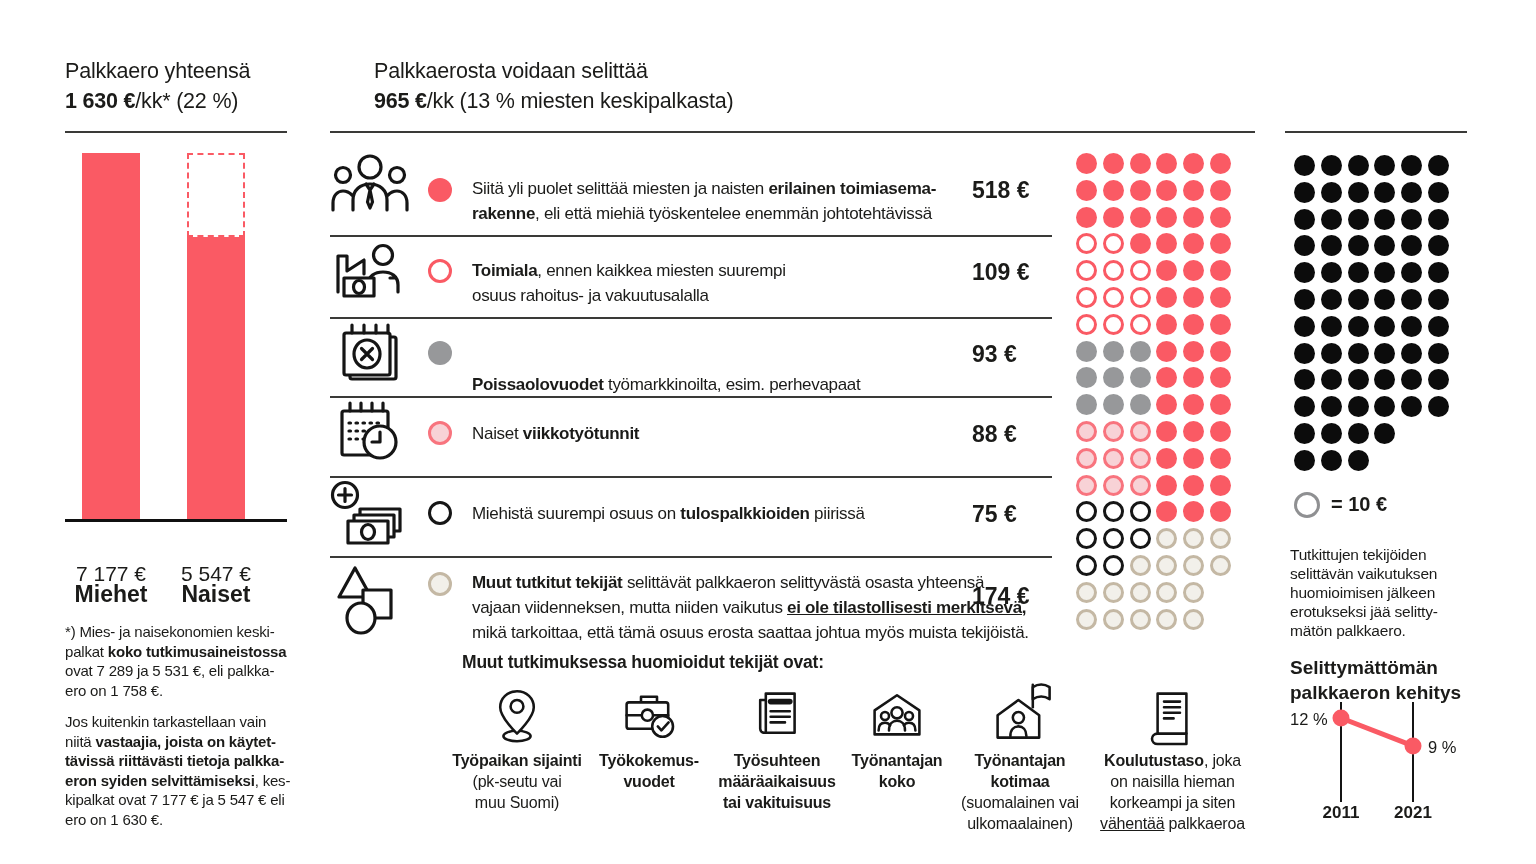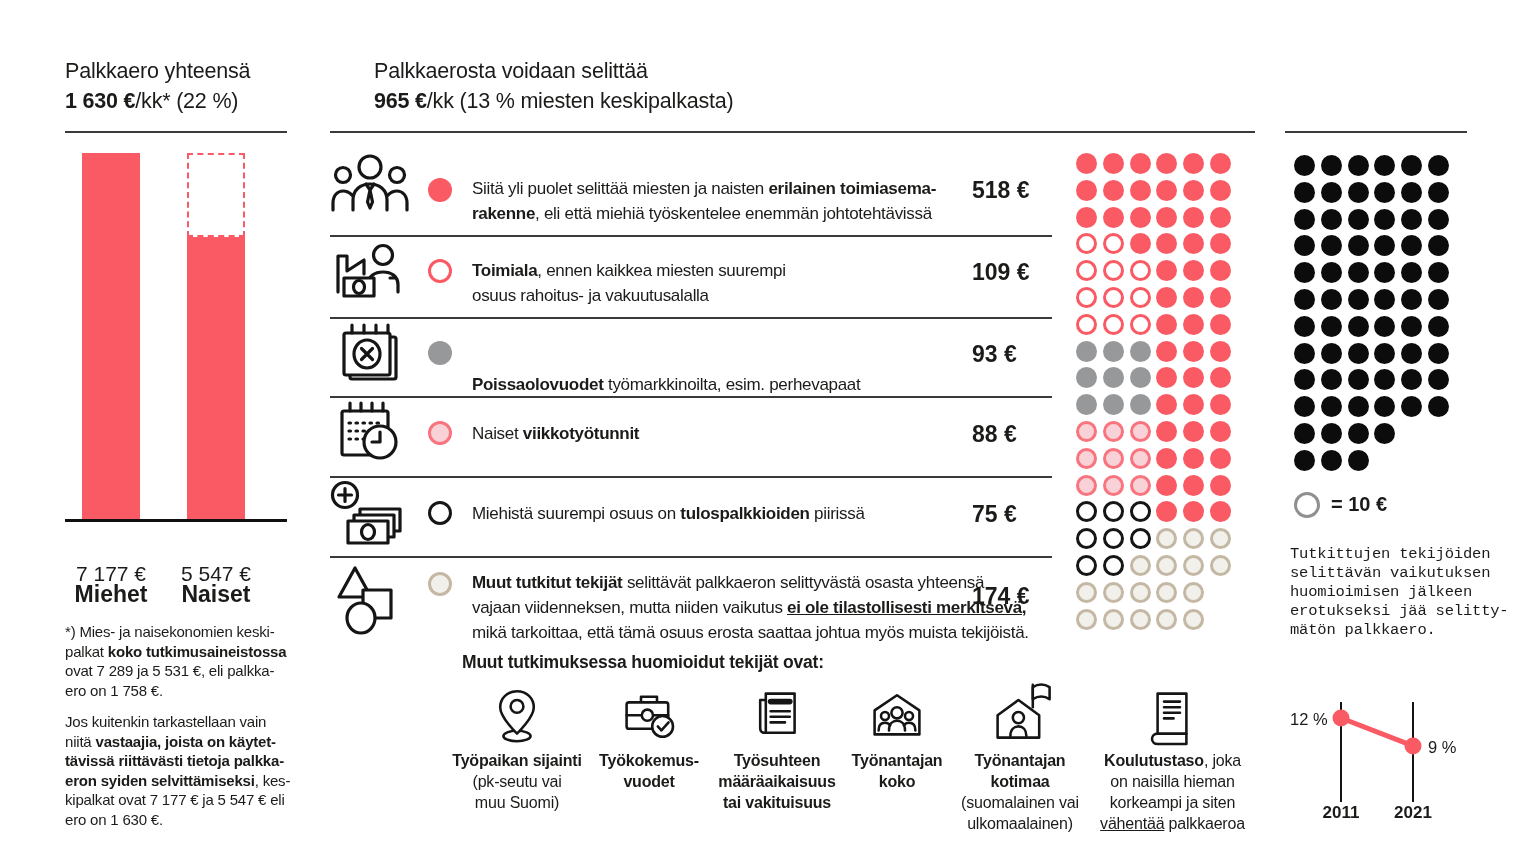--- a/index.html
+++ b/index.html
@@ -42,21 +42,21 @@
   .waffle{position:absolute;display:grid;grid-template-columns:repeat(6,21px);gap:5.8px;}
 
   
   .factor-label{position:absolute;text-align:center;font-size:16px;line-height:21px;letter-spacing:-0.2px;}
   .factor-icon{position:absolute;width:64px;height:64px;}
   .factor-icon svg{width:64px;height:64px;}
 
   
   #legend-circle{position:absolute;width:26px;height:26px;border-radius:50%;border:3px solid #8f9092;box-sizing:border-box;background:#fff;}
   #legend-text{position:absolute;font-weight:700;font-size:20px;}
-  #right-paragraph{position:absolute;left:1290px;top:545px;width:220px;font-size:15.5px;line-height:19px;letter-spacing:-0.2px;font-family:Liberation Mono, monospace;}
+  #right-paragraph{position:absolute;left:1290px;top:545px;width:220px;font-size:15.5px;line-height:19px;letter-spacing:-0.2px;}
   #trend-title{position:absolute;left:1290px;top:655px;font-weight:700;font-size:19px;line-height:25px;}
   #trend{position:absolute;left:1288px;top:700px;width:210px;height:126px;}
   .vline{position:absolute;top:2px;width:2px;height:100px;background:#141414;}
   .trend-pct{position:absolute;font-size:16.5px;}
   .trend-year{position:absolute;top:103px;width:60px;text-align:center;font-weight:700;font-size:17px;}
 
   svg{display:block;}
   .ic{stroke:#151515;stroke-width:3.2;fill:none;stroke-linecap:round;stroke-linejoin:round;}
   .icf{fill:#fff;}
 </style>
@@ -475,20 +475,22 @@
 
   <div id="legend-circle" style="left:1294px;top:492px;"></div>
   <div id="legend-text" style="left:1331px;top:493px;">= 10 €</div>
 
   <div id="right-paragraph" class="pre">Tutkittujen tekijöiden
 selittävän vaikutuksen
 huomioimisen jälkeen
 erotukseksi jää selitty-
 mätön palkkaero.</div>
 
+  <div id="trend-title" class="pre">Selittymättömän
+palkkaeron kehitys</div>
 
   <div id="trend">
     <div class="vline" style="left:52px;"></div>
     <div class="vline" style="left:124px;"></div>
     <svg id="trend-svg" width="210" height="126" style="position:absolute;left:0;top:0;">
       <line id="trend-line-seg" stroke="#fa5a64" stroke-width="5" x1="53" y1="18" x2="125" y2="45.900000000000006"></line>
       <circle id="trend-pt-0" r="8.5" fill="#fa5a64" cx="53" cy="18"></circle>
       <circle id="trend-pt-1" r="8.5" fill="#fa5a64" cx="125" cy="45.900000000000006"></circle>
     </svg>
     <div class="trend-pct" style="left:2px;top:10px;">12 %</div>

